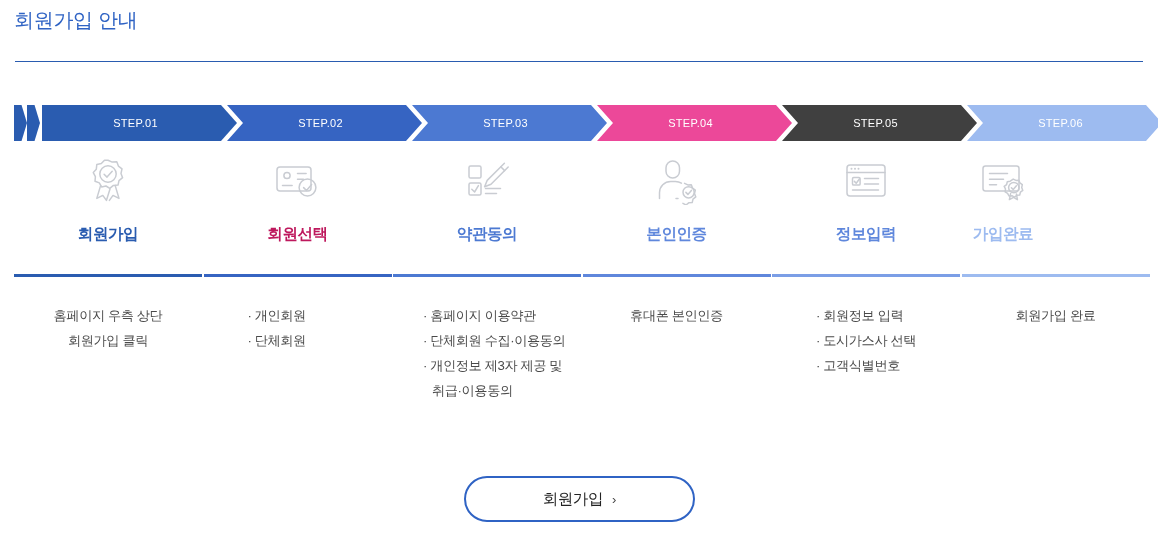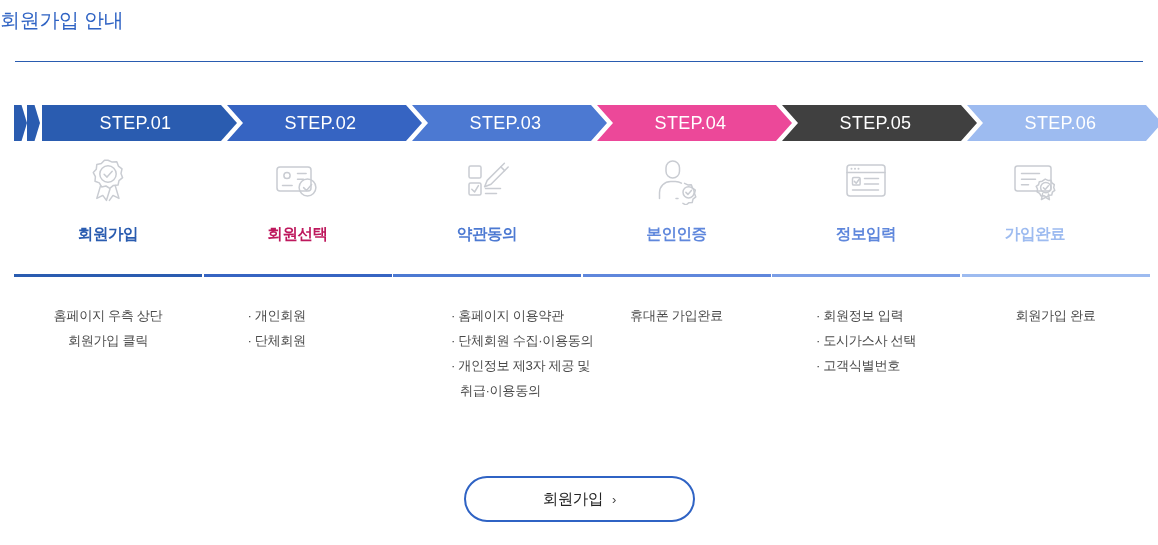--- a/index.html
+++ b/index.html
@@ -12,21 +12,21 @@
     height: 545px;
     font-family: "Liberation Sans", "DejaVu Sans", sans-serif;
     color: #333333;
     overflow: hidden;
     position: relative;
   }
 
   
   #page-title {
     position: absolute;
-    left: 0;
+    left: 14px;
     top: 6px;
     font-size: 20px;
     font-weight: 500;
     color: #2f63c4;
     letter-spacing: -0.3px;
     line-height: 28px;
   }
   #title-rule {
     position: absolute;
     left: 15px;
@@ -69,21 +69,21 @@
     display: flex;
     align-items: center;
     justify-content: center;
     clip-path: polygon(0% 0%, calc(100% - 16px) 0%, 100% 50%, calc(100% - 16px) 100%, 0% 100%);
   }
   .step-arrow.notched {
     clip-path: polygon(0% 0%, calc(100% - 16px) 0%, 100% 50%, calc(100% - 16px) 100%, 0% 100%, 16px 50%);
   }
   .step-arrow .step-label {
     color: #ffffff;
-    font-size: 18px;
+    font-size: 11px;
     letter-spacing: 0.3px;
     transform: translateX(-4px);
     white-space: nowrap;
   }
 
   
   .col {
     position: absolute;
     top: 152px;
     width: 188px;
@@ -237,42 +237,42 @@
         <path fill="none" stroke="#c9ccd2" stroke-width="1.5" stroke-linecap="round" stroke-linejoin="round" d="M7.8 30.2 10.6 33 14.4 26.6"></path>
         <path fill="none" stroke="#c9ccd2" stroke-width="1.5" stroke-linecap="round" stroke-linejoin="round" d="M21.5 29.4h15"></path>
         <path fill="none" stroke="#c9ccd2" stroke-width="1.5" stroke-linecap="round" stroke-linejoin="round" d="M21.5 34.4h11"></path>
         <path fill="none" stroke="#c9ccd2" stroke-width="1.5" stroke-linecap="round" stroke-linejoin="round" d="M40.4 4.2 23.2 21.4l-2.6 6.4 6.4-2.6L44.2 8"></path>
         <path fill="none" stroke="#c9ccd2" stroke-width="1.5" stroke-linecap="round" stroke-linejoin="round" d="M36.8 7.8 40.6 11.6"></path>
       </svg>
     </div>
     <div class="col-name" style="color: rgb(76, 121, 210);">약관동의</div>
   </div>
 <div class="underbar" style="left: 393px; width: 188px; background: rgb(76, 121, 210);"></div>
-<div class="desc bulleted" style="left: 407px; padding-left: 44px; box-sizing: border-box;">
+<div class="desc bulleted" style="left: 379px; padding-left: 44px; box-sizing: border-box;">
     <div class="line">· 홈페이지 이용약관</div>
     <div class="line">· 단체회원 수집·이용동의</div>
     <div class="line">· 개인정보 제3자 제공 및</div>
     <div class="line wrap">취급·이용동의</div>
   </div>
 <div class="col" style="left: 582.5px;">
     <div class="icon-wrap">
       <svg width="46" height="48" viewBox="0 0 46 48">
         <rect fill="none" stroke="#c9ccd2" stroke-width="1.5" stroke-linecap="round" stroke-linejoin="round" x="12" y="4" width="13.5" height="17" rx="6.7"></rect>
         <path fill="none" stroke="#c9ccd2" stroke-width="1.5" stroke-linecap="round" stroke-linejoin="round" d="M5.5 41.5v-5.8c0-6.2 5-11.2 11.2-11.2h4.8c2.2 0 4.2.6 5.9 1.7"></path>
         <path fill="none" stroke="#c9ccd2" stroke-width="1.5" stroke-linecap="round" stroke-linejoin="round" d="M24 41.5h-2"></path>
         <path fill="none" stroke="#c9ccd2" stroke-width="1.5" stroke-linecap="round" stroke-linejoin="round" d="M30.6 26.4 33.8 27.9 37.3 27.7 38.5 31 41.3 33.1 40.5 36.6 41.8 39.9 39 42.1 38.2 45.6 34.7 45.8 32 48 28.9 46.3"></path>
         <circle fill="none" stroke="#c9ccd2" stroke-width="1.5" stroke-linecap="round" stroke-linejoin="round" cx="34.6" cy="35.3" r="5.6"></circle>
         <path fill="none" stroke="#c9ccd2" stroke-width="1.5" stroke-linecap="round" stroke-linejoin="round" d="M31.9 35.4 33.9 37.4 37.4 33.4"></path>
       </svg>
     </div>
     <div class="col-name" style="color: rgb(95, 135, 220);">본인인증</div>
   </div>
 <div class="underbar" style="left: 582.5px; width: 188px; background: rgb(95, 135, 220);"></div>
 <div class="desc centered" style="left: 582.5px;">
-    <div class="line">휴대폰 가입완료</div>
+    <div class="line">휴대폰 본인인증</div>
   </div>
 <div class="col" style="left: 772px;">
     <div class="icon-wrap">
       <svg width="48" height="42" viewBox="0 0 48 42">
         <rect fill="none" stroke="#c9ccd2" stroke-width="1.5" stroke-linecap="round" stroke-linejoin="round" x="5" y="5" width="38" height="31" rx="3"></rect>
         <path fill="none" stroke="#c9ccd2" stroke-width="1.5" stroke-linecap="round" stroke-linejoin="round" d="M5 12.6h38"></path>
         <circle cx="9.5" cy="8.8" r="1" fill="#c9ccd2"></circle>
         <circle cx="13" cy="8.8" r="1" fill="#c9ccd2"></circle>
         <circle cx="16.5" cy="8.8" r="1" fill="#c9ccd2"></circle>
         <rect fill="none" stroke="#c9ccd2" stroke-width="1.5" stroke-linecap="round" stroke-linejoin="round" x="10.5" y="17.5" width="7.6" height="7.6" rx="1.2"></rect>
@@ -283,21 +283,21 @@
       </svg>
     </div>
     <div class="col-name" style="color: rgb(95, 135, 220);">정보입력</div>
   </div>
 <div class="underbar" style="left: 772px; width: 188px; background: rgb(123, 158, 230);"></div>
 <div class="desc bulleted" style="left: 772px; padding-left: 44px; box-sizing: border-box;">
     <div class="line">· 회원정보 입력</div>
     <div class="line">· 도시가스사 선택</div>
     <div class="line">· 고객식별번호</div>
   </div>
-<div class="col" style="left: 941px; text-align: center;">
+<div class="col" style="left: 909px; text-align: center;">
     <div class="icon-wrap">
       <svg width="50" height="42" viewBox="0 0 50 42">
         <rect fill="none" stroke="#c9ccd2" stroke-width="1.5" stroke-linecap="round" stroke-linejoin="round" x="5" y="6" width="36" height="25" rx="2.5"></rect>
         <path fill="none" stroke="#c9ccd2" stroke-width="1.5" stroke-linecap="round" stroke-linejoin="round" d="M11.5 13.6h18"></path>
         <path fill="none" stroke="#c9ccd2" stroke-width="1.5" stroke-linecap="round" stroke-linejoin="round" d="M11.5 19.2h14"></path>
         <path fill="none" stroke="#c9ccd2" stroke-width="1.5" stroke-linecap="round" stroke-linejoin="round" d="M11.5 24.8h7"></path>
         <path fill="none" stroke="#c9ccd2" stroke-width="1.5" stroke-linecap="round" stroke-linejoin="round" d="M35.2 19.1 38 20.4 40.9 20.2 41.9 22.9 44.3 24.7 43.7 27.6 44.8 30.4 42.4 32.2 41.7 35.1 38.8 35.3 36.5 37.1 33.9 35.7 31 36 29.6 33.4 27.1 31.9 27.5 29 26.2 26.4 28.6 24.6 29.3 21.7 32.2 21.2Z"></path>
         <circle fill="none" stroke="#c9ccd2" stroke-width="1.5" stroke-linecap="round" stroke-linejoin="round" cx="35.8" cy="27.6" r="5.2"></circle>
         <path fill="none" stroke="#c9ccd2" stroke-width="1.5" stroke-linecap="round" stroke-linejoin="round" d="M33.4 27.7 35.2 29.5 38.4 25.7"></path>
         <path fill="none" stroke="#c9ccd2" stroke-width="1.5" stroke-linecap="round" stroke-linejoin="round" d="M32.6 33.6 31.4 39.6 35.6 37.3 39.4 39.6 38.4 33.9"></path>

